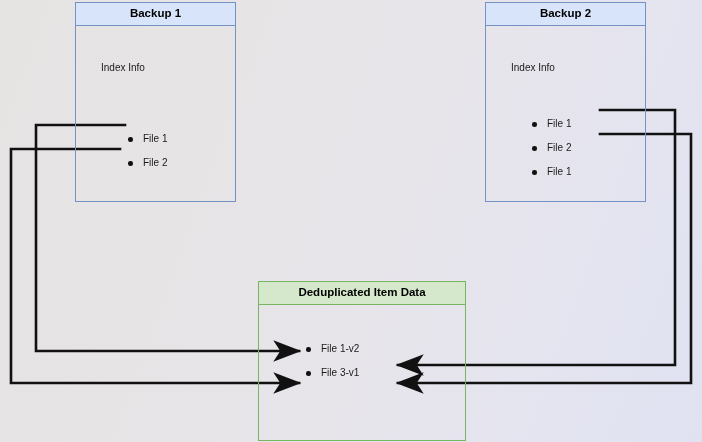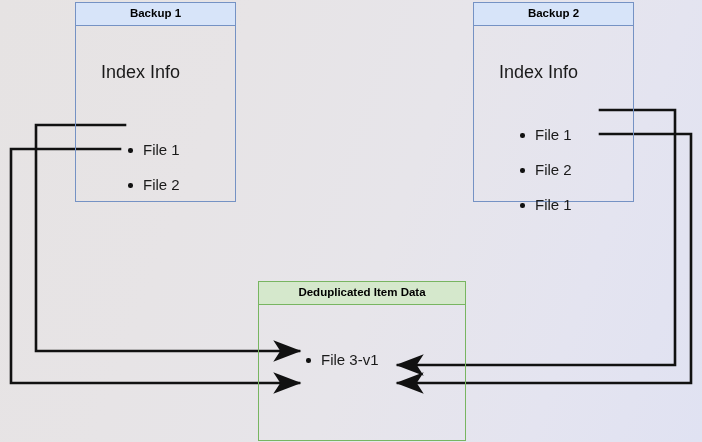--- a/index.html
+++ b/index.html
@@ -63,39 +63,38 @@
     border: 1.6px solid #78b561;
     background: transparent;
   }
   .node-green .node-header {
     height: 23px;
     background: #d5e8cc;
     border-bottom: 1.6px solid #78b561;
   }
   .index-label {
     position: absolute;
-    font-size: 18px;
+    font-size: 10px;
     color: #1a1a1a;
     white-space: nowrap;
   }
   .file-list {
     position: absolute;
     margin: 0;
     padding: 0;
     list-style: none;
   }
   .file-list li {
-    font-size: 15px;
+    font-size: 10px;
     color: #1a1a1a;
     line-height: 24px;
     height: 24px;
     white-space: nowrap;
     position: relative;
     padding-left: 17px;
-    margin-top: 11px;
   }
   .file-list li::before {
     content: "";
     position: absolute;
     left: 2px;
     top: 10px;
     width: 4.5px;
     height: 4.5px;
     border-radius: 50%;
     background: #111111;
@@ -129,34 +128,35 @@
     <div class="node-header">Backup 1</div>
     <div class="node-body" style="height:175px;">
       <div class="index-label" style="left:25px; top:36px;">Index Info</div>
       <ul class="file-list" style="left:50px; top:101px;">
         <li>File 1</li>
         <li>File 2</li>
       </ul>
     </div>
   </div>
 
-  <div class="node node-blue" style="left:473px; top:2px; width:161px; height:200px;">
+  <div class="node node-blue" style="left:485px; top:2px; width:161px; height:200px;">
     <div class="node-header">Backup 2</div>
     <div class="node-body" style="height:175px;">
       <div class="index-label" style="left:25px; top:36px;">Index Info</div>
       <ul class="file-list" style="left:44px; top:86px;">
         <li>File 1</li>
         <li>File 2</li>
         <li>File 1</li>
       </ul>
     </div>
   </div>
 
   <div class="node node-green" style="left:258px; top:281px; width:208px; height:160px;">
     <div class="node-header">Deduplicated Item Data</div>
     <div class="node-body" style="height:135px;">
       <ul class="file-list" style="left:45px; top:32px;">
+        <li>File 1-v2</li>
         <li>File 3-v1</li>
       </ul>
     </div>
   </div>
 
 </div>
 
 </body></html>

